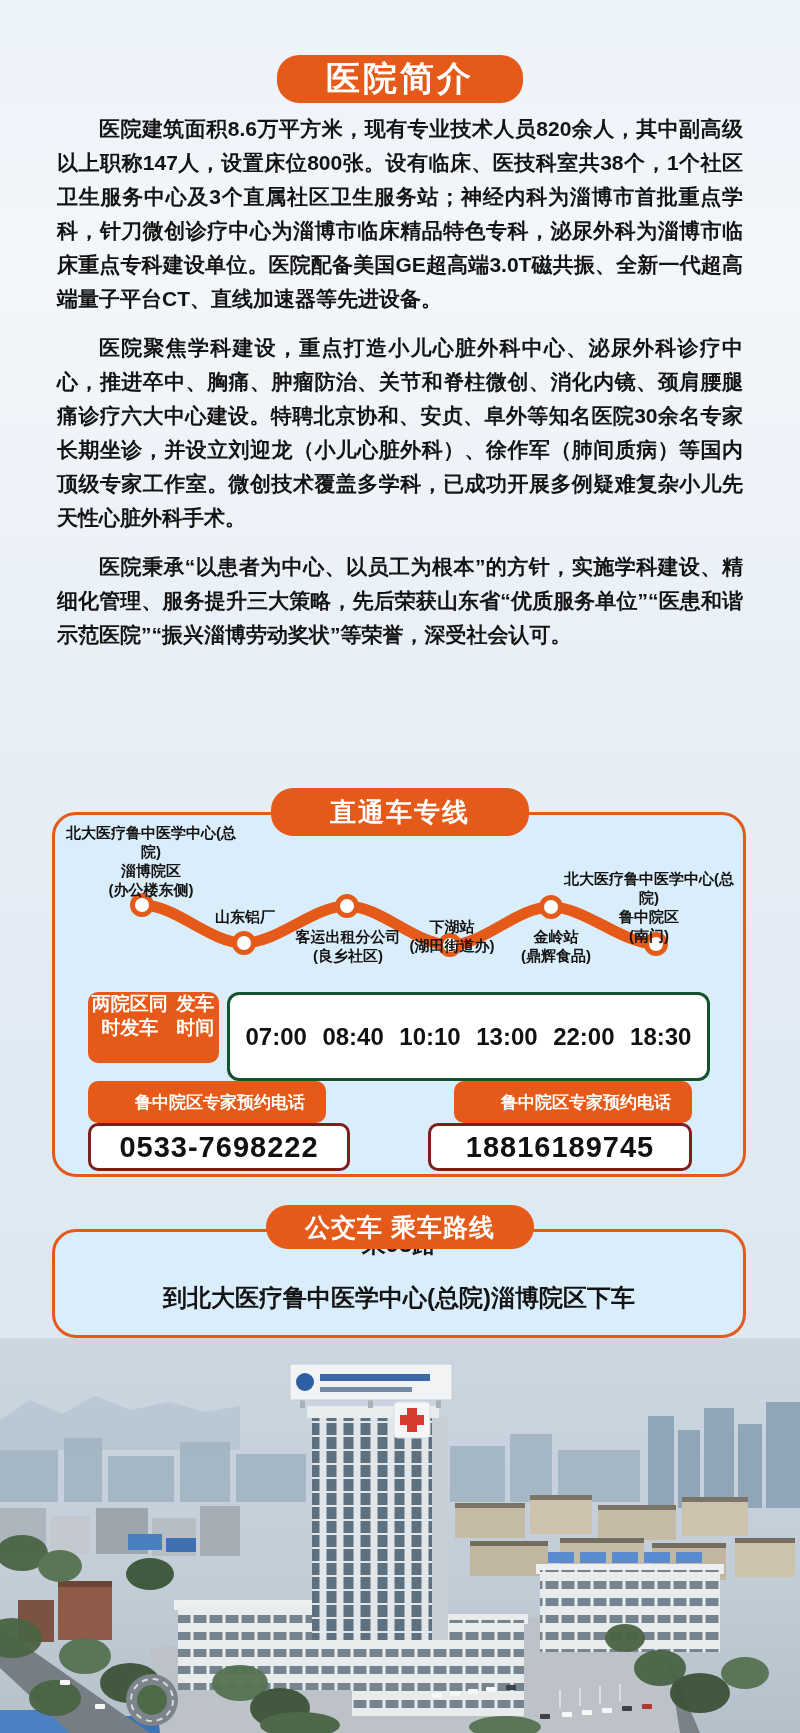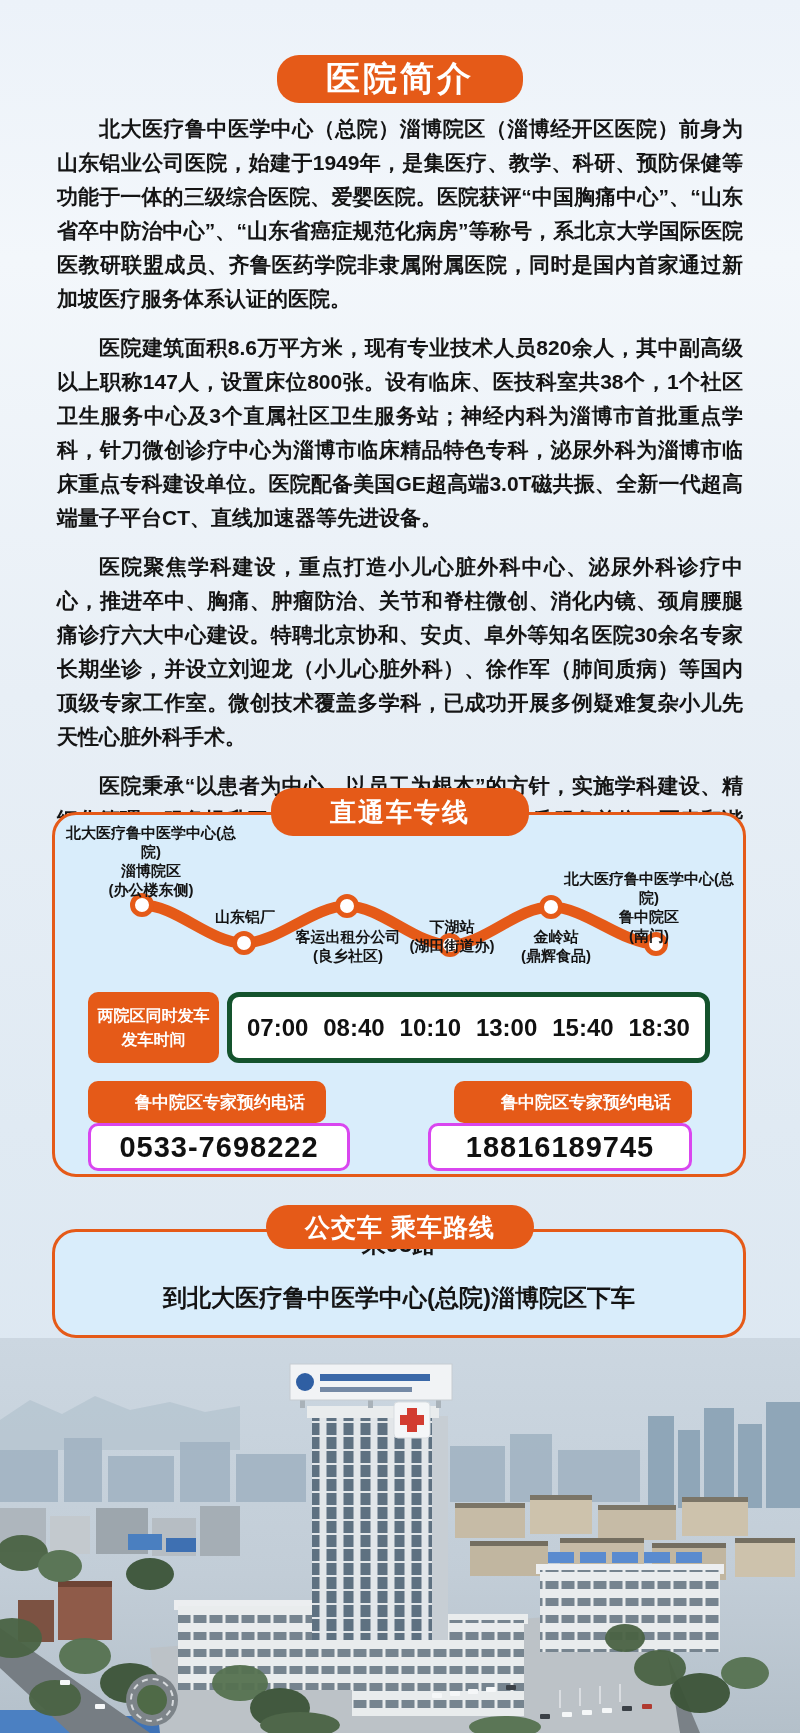--- a/index.html
+++ b/index.html
@@ -36,57 +36,56 @@
   .st span{display:block;}
   .st1{left:8px;top:8px;width:176px;}
   .st2{left:130px;top:92px;width:120px;}
   .st3{left:210px;top:112px;width:166px;}
   .st4{left:314px;top:72px;width:166px;margin-top:30px;}
   .st5{left:418px;top:112px;width:166px;}
   .st6{left:500px;top:54px;width:188px;}
   
   .schedule-label{
     position:absolute;left:33px;top:177px;width:131px;height:71px;
-    background:#e55a18;border-radius:10px;color:#fff;font-weight:700;font-size:16px;line-height:24px;
-    display:flex;flex-direction:column;align-items:center;justify-content:center;text-align:center;
+    background:#e55a18;border-radius:10px;color:#fff;font-weight:700;font-size:19px;line-height:24px;
+    display:flex;flex-direction:row;align-items:flex-start;justify-content:center;text-align:center;
   }
   .times-box{
-    position:absolute;left:172px;top:177px;width:483px;height:71px;box-sizing:border-box;
-    background:#ffffff;border:5px solid #14532d;border-radius:12px;
+    position:absolute;left:172px;top:177px;width:483px;height:89px;box-sizing:border-box;
+    background:#ffffff;border:3px solid #14532d;border-radius:12px;
     display:flex;align-items:center;justify-content:space-evenly;
   }
   .times-box .time{font-size:24px;font-weight:700;color:#111;}
   
   .phone-col{position:absolute;top:266px;}
   .phone-col.left{left:33px;width:262px;}
   .phone-col.right{left:373px;width:264px;}
   .phone-tab{
     height:42px;width:212px;background:#e55a18;border-radius:10px;color:#fff;
     font-size:17px;font-weight:700;display:flex;align-items:center;justify-content:center;white-space:nowrap;padding-left:26px;
   }
   .phone-col.right .phone-tab{margin-left:auto;}
   .phone-box{
-    margin-top:0px;height:48px;box-sizing:border-box;background:#fff;border:3px solid #d946ef;border-radius:10px;
+    margin-top:0px;height:48px;box-sizing:border-box;background:#fff;border:3px solid #7f1d1d;border-radius:10px;
     display:flex;align-items:center;justify-content:center;font-size:29px;font-weight:700;color:#111;letter-spacing:1px;
   }
   
   .photo{position:absolute;left:0;top:1338px;width:800px;height:395px;}
   .photo svg{display:block;}
 </style>
 </head>
 <body>
 
 <div class="page">
 
   <div class="banner banner-intro">
     <span>医院简介</span>
   </div>
 
   <div class="paras">
-    <p>北大医疗鲁中医学中心（总院）淄博院区（淄博经开区医院）前身为山东铝业公司医院，始建于1949年，是集医疗、教学、科研、预防保健等功能于一体的三级综合医院、爱婴医院。医院获评“中国胸痛中心”、“山东省卒中防治中心”、“山东省癌症规范化病房”等称号，系北京大学国际医院医教研联盟成员、齐鲁医药学院非隶属附属医院，同时是国内首家通过新加坡医疗服务体系认证的医院。</p>
     <p>医院建筑面积8.6万平方米，现有专业技术人员820余人，其中副高级以上职称147人，设置床位800张。设有临床、医技科室共38个，1个社区卫生服务中心及3个直属社区卫生服务站；神经内科为淄博市首批重点学科，针刀微创诊疗中心为淄博市临床精品特色专科，泌尿外科为淄博市临床重点专科建设单位。医院配备美国GE超高端3.0T磁共振、全新一代超高端量子平台CT、直线加速器等先进设备。</p>
     <p>医院聚焦学科建设，重点打造小儿心脏外科中心、泌尿外科诊疗中心，推进卒中、胸痛、肿瘤防治、关节和脊柱微创、消化内镜、颈肩腰腿痛诊疗六大中心建设。特聘北京协和、安贞、阜外等知名医院30余名专家长期坐诊，并设立刘迎龙（小儿心脏外科）、徐作军（肺间质病）等国内顶级专家工作室。微创技术覆盖多学科，已成功开展多例疑难复杂小儿先天性心脏外科手术。</p>
     <p>医院秉承“以患者为中心、以员工为根本”的方针，实施学科建设、精细化管理、服务提升三大策略，先后荣获山东省“优质服务单位”“医患和谐示范医院”“振兴淄博劳动奖状”等荣誉，深受社会认可。</p>
   </div>
 
   <div class="banner banner-shuttle">
     <span>直通车专线</span>
   </div>
 
   <div class="card card-shuttle">
@@ -131,21 +130,21 @@
 
     <div class="schedule-label">
       <span>两院区同时发车</span>
       <span>发车时间</span>
     </div>
     <div class="times-box">
       <span class="time">07:00</span>
       <span class="time">08:40</span>
       <span class="time">10:10</span>
       <span class="time">13:00</span>
-      <span class="time">15:40</span>
+      <span class="time">22:00</span>
       <span class="time">18:30</span>
     </div>
 
     <div class="phone-col left">
       <div class="phone-tab">鲁中院区专家预约电话</div>
       <div class="phone-box">0533-7698222</div>
     </div>
     <div class="phone-col right">
       <div class="phone-tab">鲁中院区专家预约电话</div>
       <div class="phone-box">18816189745</div>

